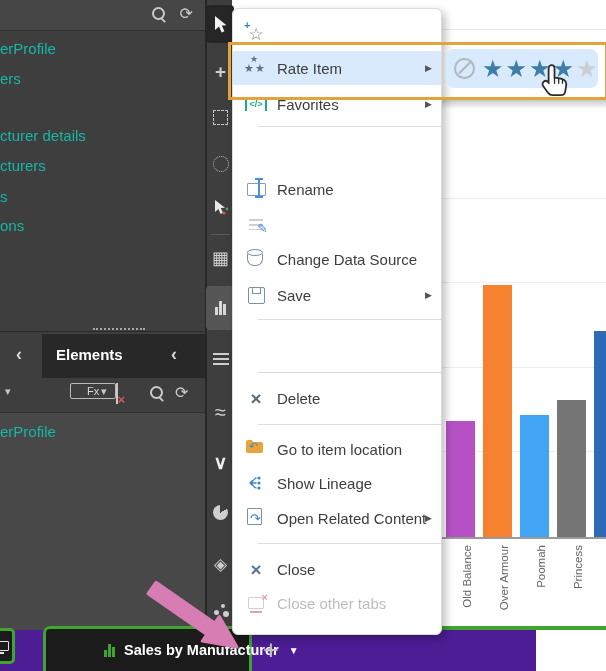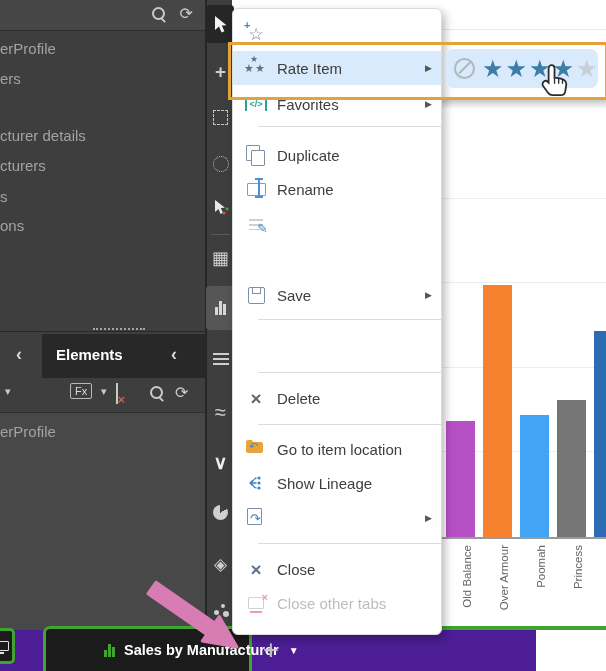--- a/index.html
+++ b/index.html
@@ -16,31 +16,31 @@
   .xlabel{position:absolute;top:545px;white-space:nowrap;font-size:11.5px;color:#666;
     transform:translateX(-100%) rotate(-90deg);transform-origin:100% 0;}
   #greenstripe{position:absolute;left:208px;right:0;top:626px;height:4px;background:#3fa52f;}
   
   #sidebar{position:absolute;left:0;top:0;width:205px;height:630px;background:#3e3e3e;color:#f2f2f2;}
   #side-top{position:absolute;left:0;top:0;right:0;height:30px;background:#464646;border-bottom:1px solid #2d2d2d;}
   .mag{position:relative;display:inline-block;width:16px;height:16px;}
   .mag .lens{position:absolute;left:1px;top:1px;width:9px;height:9px;border:2px solid #cacaca;border-radius:50%;}
   .mag .tail{position:absolute;left:11px;top:11px;width:2px;height:6px;background:#cacaca;transform:rotate(-45deg);}
   .refresh{color:#cacaca;font-size:16px;line-height:16px;}
-  .file-item{position:absolute;left:0;font-size:15px;color:#a3a3a3;white-space:nowrap;}
+  .file-item{position:absolute;left:0;font-size:15px;color:#14b8a6;white-space:nowrap;}
   #panel-split{position:absolute;left:93px;top:328px;width:52px;border-top:2px dotted #a6a6a6;z-index:3;}
   
   #elements{position:absolute;left:0;top:331px;width:205px;height:299px;background:#3e3e3e;border-top:1px solid #2a2a2a;}
   #el-header{position:absolute;left:0;top:2px;right:0;height:44px;}
   #el-tabblock{position:absolute;left:42px;top:0;right:0;height:44px;background:#282828;}
   .chev{color:#d8d8d8;font-size:18px;font-weight:bold;}
   #el-title{position:absolute;left:14px;top:12px;font-size:15px;font-weight:bold;color:#fff;}
   #el-toolbar{position:absolute;left:0;top:46px;right:0;height:34px;border-bottom:1px solid #2e2e2e;}
   .tbicon{position:absolute;top:7px;color:#c9c9c9;}
-  .fxbox{border:1px solid #b9b9b9;border-radius:2px;font-size:11px;padding:1px 4px;color:#d8d8d8;}
+  .fxbox{border:1px solid #b9b9b9;border-radius:2px;font-size:11px;padding:1px 16px;color:#d8d8d8;}
   .clearbox{position:relative;width:18px;height:15px;border:2px solid #c9c9c9;border-right:none;}
   .clearbox .rx{position:absolute;right:-7px;bottom:-5px;color:#d05c4f;font-weight:bold;font-size:13px;}
   #el-list{position:absolute;left:0;top:81px;right:0;bottom:0;background:#484848;}
   
   #strip{position:absolute;left:205px;top:0;width:27px;height:630px;background:#3e3e3e;border-left:2px solid #262626;box-sizing:border-box;}
   .tool{position:absolute;left:0;width:27px;display:flex;align-items:center;justify-content:center;color:#cfcfcf;}
   .toolbox{position:absolute;left:-1px;width:28px;border-radius:4px;}
   .dashsq{width:13px;height:13px;border:1px dashed #c4c4c4;}
   .dotcirc{width:14px;height:14px;border:1px dotted #c4c4c4;border-radius:50%;}
   .hlines{width:16px;height:14px;background:repeating-linear-gradient(#cfcfcf 0 2px,transparent 2px 5px);}
@@ -222,41 +222,41 @@
       <span class="sub">▶</span>
     </div>
     <div class="mi" style="top:79px">
       <span class="ic">
         <span style="font-size:9px;font-weight:bold;color:#21a695;border-left:2px solid #21a695;border-right:2px solid #21a695;padding:2px 2px">&lt;/&gt;</span>
       </span>
       <span class="lab">Favorites</span>
       <span class="sub">▶</span>
     </div>
     <div class="msep" style="top:117px"></div>
-    <div class="mi" style="top:130px">
-      <span class="ic">
-        <span class="pagebox" style="position:absolute;left:3px;top:2px"></span>
-        <span class="pagebox" style="position:absolute;left:8px;top:7px"></span>
-      </span>
-      <span class="lab">Duplicate</span>
-    </div>
     <div class="mi" style="top:164px">
       <span class="ic">
         <span style="width:17px;height:11px;border:1.5px solid #8a9ab0;border-radius:1px"></span>
         <span style="position:absolute;left:15px;top:1px;width:2px;height:20px;background:#4a90d9"></span>
         <span style="position:absolute;left:12px;top:1px;width:8px;height:2px;background:#4a90d9"></span>
         <span style="position:absolute;left:12px;top:19px;width:8px;height:2px;background:#4a90d9"></span>
       </span>
       <span class="lab">Rename</span>
     </div>
     <div class="mi" style="top:199px">
       <span class="ic">
         <span class="hlines" style="width:14px;height:11px"></span>
         <span style="position:absolute;right:1px;bottom:0;font-size:13px;color:#4a90d9">✎</span>
       </span>
+    </div>
+    <div class="mi" style="top:234px">
+      <span class="ic">
+        <span style="width:14px;height:5px;border:1.5px solid #7d8fa6;border-radius:50%;position:absolute;left:4px;top:2px"></span>
+        <span style="width:14px;height:11px;border:1.5px solid #7d8fa6;border-top:none;border-radius:0 0 7px 7px;position:absolute;left:4px;top:7px"></span>
+      </span>
+      <span class="lab">Change Data Source</span>
     </div>
     <div class="mi" style="top:270px">
       <span class="ic">
         <span style="width:15px;height:15px;border:1.5px solid #7d8fa6;border-radius:2px;position:relative">
           <span style="position:absolute;left:3px;top:-1px;width:7px;height:6px;border:1.5px solid #7d8fa6;border-top:none"></span>
         </span>
       </span>
       <span class="lab">Save</span>
       <span class="sub">▶</span>
     </div>
@@ -290,20 +290,21 @@
             </g>
           </svg>
       </span>
       <span class="lab">Show Lineage</span>
     </div>
     <div class="mi" style="top:493px">
       <span class="ic">
         <span class="pagebox" style="position:absolute;left:4px;top:2px;width:13px;height:15px"></span>
         <span style="position:absolute;left:7px;top:5px;font-size:13px;color:#3f87c9">↷</span>
       </span>
+      <span class="lab">Open Related Content</span>
       <span class="sub">▶</span>
     </div>
     <div class="msep" style="top:534px"></div>
     <div class="mi" style="top:544px">
       <span class="ic">
           <span class="xglyph">×</span>
         </span>
       <span class="lab">Close</span>
     </div>
     <div class="mi dis" style="top:578px">

